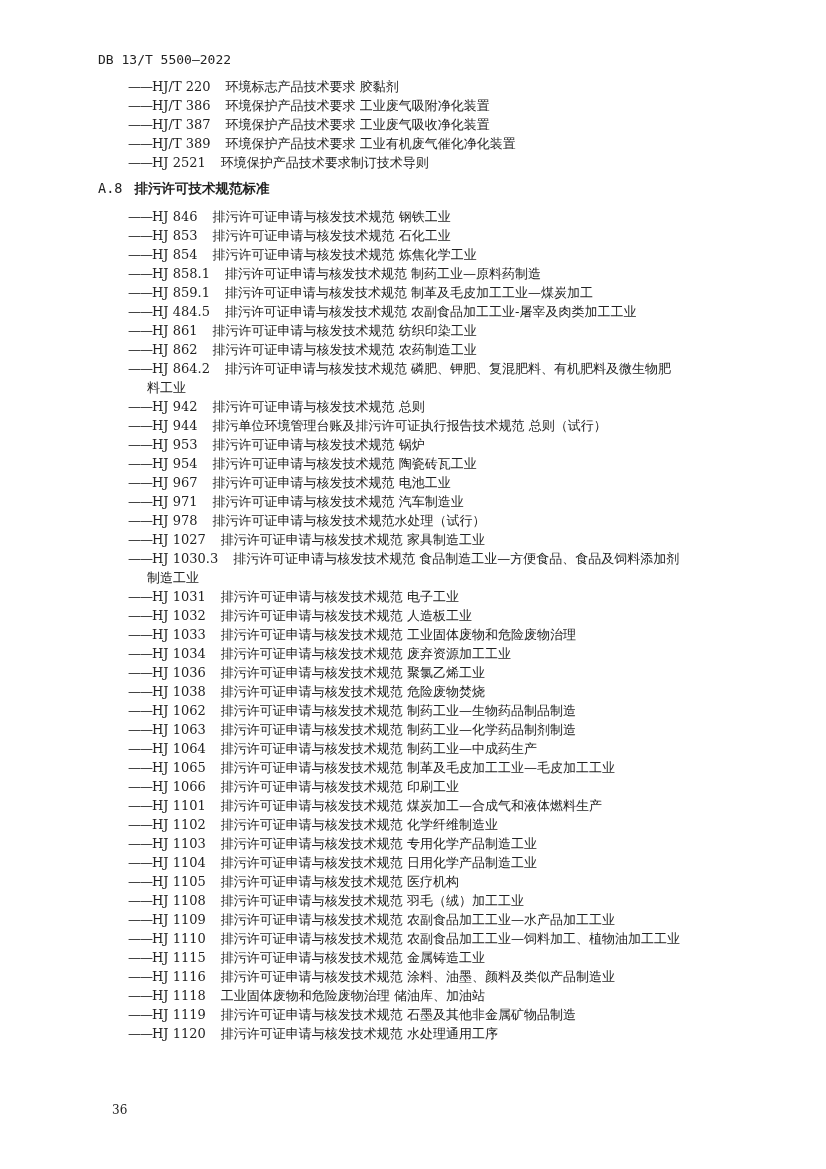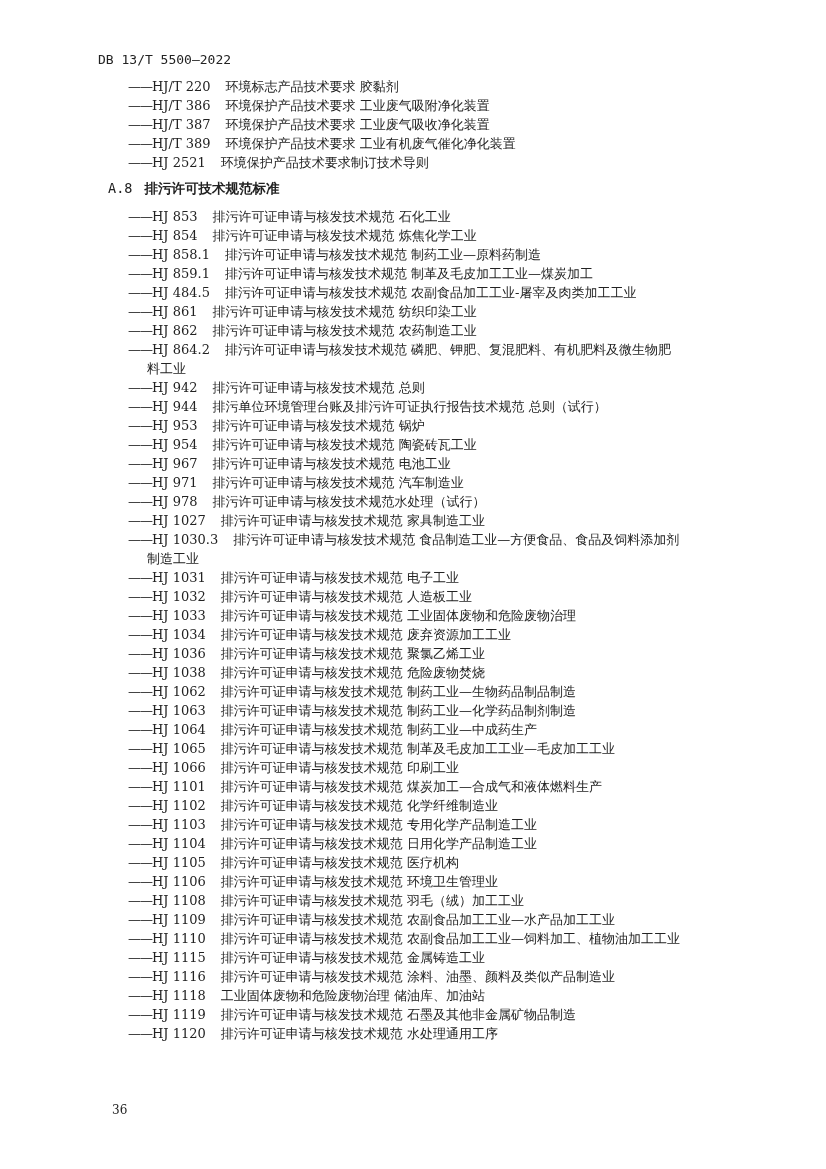--- a/index.html
+++ b/index.html
@@ -4,21 +4,21 @@
 <style>
   html,body{margin:0;padding:0;background:#fff;}
   body{width:826px;height:1169px;position:relative;overflow:hidden;
     font-family:"DejaVu Serif","Liberation Serif",serif;color:#222;}
   .header{position:absolute;left:98px;top:52px;font-family:"DejaVu Sans Mono","Liberation Mono",monospace;font-size:13px;letter-spacing:0;}
   .list{position:absolute;left:128px;width:640px;}
   .item{font-size:13px;line-height:19px;white-space:normal;}
   .item .dash{letter-spacing:-1px;}
   .item .code{margin-right:15px;}
   .item .cont{display:block;padding-left:19px;}
-  .sec{position:absolute;left:108px;top:180px;font-size:13.5px;font-weight:bold;font-family:"DejaVu Sans","Liberation Sans",sans-serif;}
+  .sec{position:absolute;left:98px;top:180px;font-size:13.5px;font-weight:bold;font-family:"DejaVu Sans","Liberation Sans",sans-serif;}
   .sec .num{font-family:"DejaVu Sans Mono","Liberation Mono",monospace;font-weight:normal;margin-right:12px;}
   .pagenum{position:absolute;left:112px;top:1103px;font-size:12px;}
 </style>
 </head>
 <body>
 
 <div class="header">DB 13/T 5500—2022</div>
 
 <div class="list" id="list1" style="top:77px;">
     <div class="item"><span class="dash">——</span><span class="code">HJ/T 220</span><span class="title">环境标志产品技术要求 胶黏剂</span></div>
@@ -26,20 +26,21 @@
     <div class="item"><span class="dash">——</span><span class="code">HJ/T 387</span><span class="title">环境保护产品技术要求 工业废气吸收净化装置</span></div>
     <div class="item"><span class="dash">——</span><span class="code">HJ/T 389</span><span class="title">环境保护产品技术要求 工业有机废气催化净化装置</span></div>
     <div class="item"><span class="dash">——</span><span class="code">HJ 2521</span><span class="title">环境保护产品技术要求制订技术导则</span></div>
   </div>
 
 <div class="sec">
   <span class="num">A.8</span><span>排污许可技术规范标准</span>
 </div>
 
 <div class="list" id="list2" style="top:207px;">
+    <div class="item"><span class="dash">——</span><span class="code">HJ 846</span><span class="title">排污许可证申请与核发技术规范 钢铁工业</span></div>
     <div class="item"><span class="dash">——</span><span class="code">HJ 853</span><span class="title">排污许可证申请与核发技术规范 石化工业</span></div>
     <div class="item"><span class="dash">——</span><span class="code">HJ 854</span><span class="title">排污许可证申请与核发技术规范 炼焦化学工业</span></div>
     <div class="item"><span class="dash">——</span><span class="code">HJ 858.1</span><span class="title">排污许可证申请与核发技术规范 制药工业—原料药制造</span></div>
     <div class="item"><span class="dash">——</span><span class="code">HJ 859.1</span><span class="title">排污许可证申请与核发技术规范 制革及毛皮加工工业—煤炭加工</span></div>
     <div class="item"><span class="dash">——</span><span class="code">HJ 484.5</span><span class="title">排污许可证申请与核发技术规范 农副食品加工工业-屠宰及肉类加工工业</span></div>
     <div class="item"><span class="dash">——</span><span class="code">HJ 861</span><span class="title">排污许可证申请与核发技术规范 纺织印染工业</span></div>
     <div class="item"><span class="dash">——</span><span class="code">HJ 862</span><span class="title">排污许可证申请与核发技术规范 农药制造工业</span></div>
     <div class="item"><span class="dash">——</span><span class="code">HJ 864.2</span><span class="title">排污许可证申请与核发技术规范 磷肥、钾肥、复混肥料、有机肥料及微生物肥</span><span class="cont">料工业</span></div>
     <div class="item"><span class="dash">——</span><span class="code">HJ 942</span><span class="title">排污许可证申请与核发技术规范 总则</span></div>
     <div class="item"><span class="dash">——</span><span class="code">HJ 944</span><span class="title">排污单位环境管理台账及排污许可证执行报告技术规范 总则（试行）</span></div>
@@ -59,21 +60,20 @@
     <div class="item"><span class="dash">——</span><span class="code">HJ 1062</span><span class="title">排污许可证申请与核发技术规范 制药工业—生物药品制品制造</span></div>
     <div class="item"><span class="dash">——</span><span class="code">HJ 1063</span><span class="title">排污许可证申请与核发技术规范 制药工业—化学药品制剂制造</span></div>
     <div class="item"><span class="dash">——</span><span class="code">HJ 1064</span><span class="title">排污许可证申请与核发技术规范 制药工业—中成药生产</span></div>
     <div class="item"><span class="dash">——</span><span class="code">HJ 1065</span><span class="title">排污许可证申请与核发技术规范 制革及毛皮加工工业—毛皮加工工业</span></div>
     <div class="item"><span class="dash">——</span><span class="code">HJ 1066</span><span class="title">排污许可证申请与核发技术规范 印刷工业</span></div>
     <div class="item"><span class="dash">——</span><span class="code">HJ 1101</span><span class="title">排污许可证申请与核发技术规范 煤炭加工—合成气和液体燃料生产</span></div>
     <div class="item"><span class="dash">——</span><span class="code">HJ 1102</span><span class="title">排污许可证申请与核发技术规范 化学纤维制造业</span></div>
     <div class="item"><span class="dash">——</span><span class="code">HJ 1103</span><span class="title">排污许可证申请与核发技术规范 专用化学产品制造工业</span></div>
     <div class="item"><span class="dash">——</span><span class="code">HJ 1104</span><span class="title">排污许可证申请与核发技术规范 日用化学产品制造工业</span></div>
     <div class="item"><span class="dash">——</span><span class="code">HJ 1105</span><span class="title">排污许可证申请与核发技术规范 医疗机构</span></div>
-    <div class="item"><span class="dash">——</span><span class="code">HJ 1106</span><span class="title">排污许可证申请与核发技术规范 环境卫生管理业</span></div>
     <div class="item"><span class="dash">——</span><span class="code">HJ 1108</span><span class="title">排污许可证申请与核发技术规范 羽毛（绒）加工工业</span></div>
     <div class="item"><span class="dash">——</span><span class="code">HJ 1109</span><span class="title">排污许可证申请与核发技术规范 农副食品加工工业—水产品加工工业</span></div>
     <div class="item"><span class="dash">——</span><span class="code">HJ 1110</span><span class="title">排污许可证申请与核发技术规范 农副食品加工工业—饲料加工、植物油加工工业</span></div>
     <div class="item"><span class="dash">——</span><span class="code">HJ 1115</span><span class="title">排污许可证申请与核发技术规范 金属铸造工业</span></div>
     <div class="item"><span class="dash">——</span><span class="code">HJ 1116</span><span class="title">排污许可证申请与核发技术规范 涂料、油墨、颜料及类似产品制造业</span></div>
     <div class="item"><span class="dash">——</span><span class="code">HJ 1118</span><span class="title">工业固体废物和危险废物治理 储油库、加油站</span></div>
     <div class="item"><span class="dash">——</span><span class="code">HJ 1119</span><span class="title">排污许可证申请与核发技术规范 石墨及其他非金属矿物品制造</span></div>
     <div class="item"><span class="dash">——</span><span class="code">HJ 1120</span><span class="title">排污许可证申请与核发技术规范 水处理通用工序</span></div>
   </div>
 

